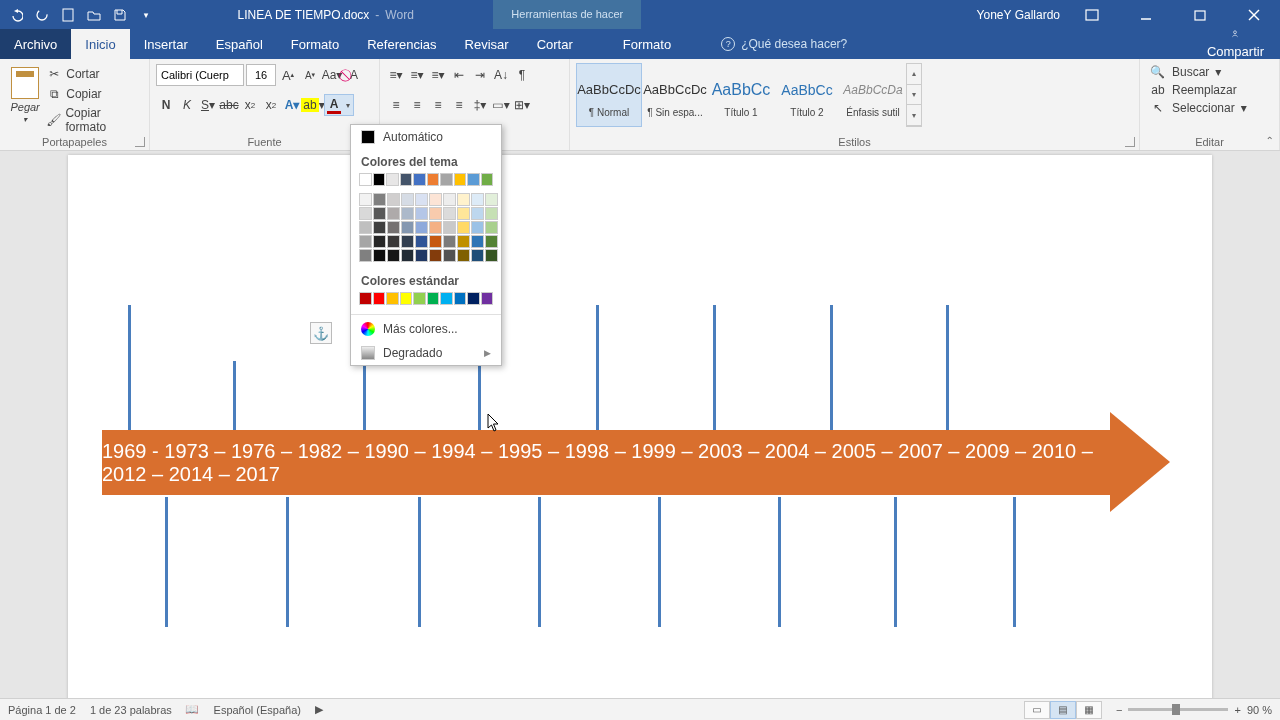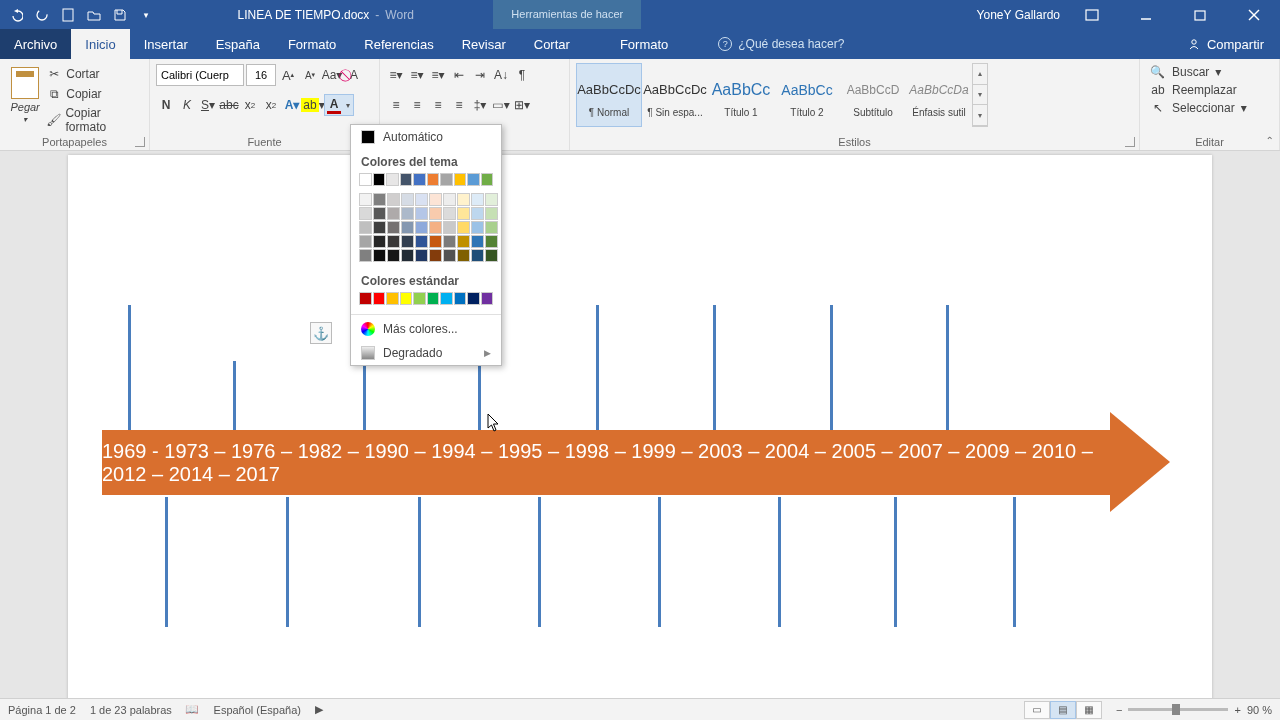--- a/index.html
+++ b/index.html
@@ -18,21 +18,21 @@
 
 
 .tabs { height: 30px; background: #2b579a; display: flex; align-items: stretch; color: #fff; font-size: 13px; }
 .tabs .tab { padding: 0 14px; display:flex; align-items:center; cursor:pointer; }
 .tabs .tab.file { background:#1e3e6e; }
 .tabs .tab.active { background:#f3f3f3; color:#2b579a; }
 .tabs .gap { width: 14px; }
 .tabs .tab.formato2 { margin-left: 8px; }
 .tabs .tell { flex:1; display:flex; align-items:center; gap:6px; color:#cfe0f0; font-size:12px; padding-left: 36px; }
 .tabs .tell .bulb { width:14px; height:14px; border:1px solid #cfe0f0; border-radius:50%; display:flex; align-items:center; justify-content:center; font-size:9px;}
-.tabs .share { display:flex; align-items:center; gap:6px; padding:0 16px; font-size:13px; }
+.tabs .share { display:flex; align-items:center; gap:6px; padding:0 16px; font-size:13px;flex-direction:column; }
 
 
 .ribbon { height: 92px; background:#f3f3f3; border-bottom:1px solid #d4d4d4; display:flex; position:relative; }
 .group { border-right:1px solid #e0e0e0; padding: 4px 6px 2px 6px; display:flex; flex-direction:column; position:relative; }
 .group .glabel { position:absolute; bottom:2px; left:0; right:0; text-align:center; font-size:11px; color:#666; }
 .group .dlauncher { position:absolute; bottom:3px; right:4px; width:10px; height:10px; border:1px solid #999; border-top:none; border-left:none; }
 
 
 .portapapeles { width:150px; display:flex; flex-direction:row; }
 .paste { width:40px; display:flex; flex-direction:column; align-items:center; font-size:11px; color:#444; gap:2px; padding-top:4px;font-style:italic;}
@@ -180,21 +180,21 @@
           <line x1="11" y1="1" x2="1" y2="11" stroke-width="1.4"></line>
         </svg>
       </div>
   </div>
 </div>
 
 <div class="tabs">
   <div class="tab file">Archivo</div>
   <div class="tab active">Inicio</div>
   <div class="tab">Insertar</div>
-  <div class="tab">España</div>
+  <div class="tab">Español</div>
   <div class="tab">Formato</div>
   <div class="tab">Referencias</div>
   <div class="tab">Revisar</div>
   <div class="tab">Cortar</div>
   <div class="gap"></div>
   <div class="tab formato2">Formato</div>
   <div class="tell">
     <span class="bulb">?</span>
     <span>¿Qué desea hacer?</span>
   </div>
@@ -303,24 +303,20 @@
           <div class="prev" style="color:#333;font-size:13px;">AaBbCcDc</div>
           <div class="name">¶ Sin espa...</div>
         </div>
         <div class="style-item">
           <div class="prev" style="color:#2e74b5;font-size:16px;">AaBbCc</div>
           <div class="name">Título 1</div>
         </div>
         <div class="style-item">
           <div class="prev" style="color:#2e74b5;font-size:14px;">AaBbCc</div>
           <div class="name">Título 2</div>
-        </div>
-        <div class="style-item">
-          <div class="prev" style="color:#888;font-size:12px;">AaBbCcD</div>
-          <div class="name">Subtítulo</div>
         </div>
         <div class="style-item">
           <div class="prev" style="color:#888;font-size:12px;font-style:italic;">AaBbCcDa</div>
           <div class="name">Énfasis sutil</div>
         </div>
         <div class="gal-scroll">
           <div>▴</div>
           <div>▾</div>
           <div>▾</div>
         </div>

